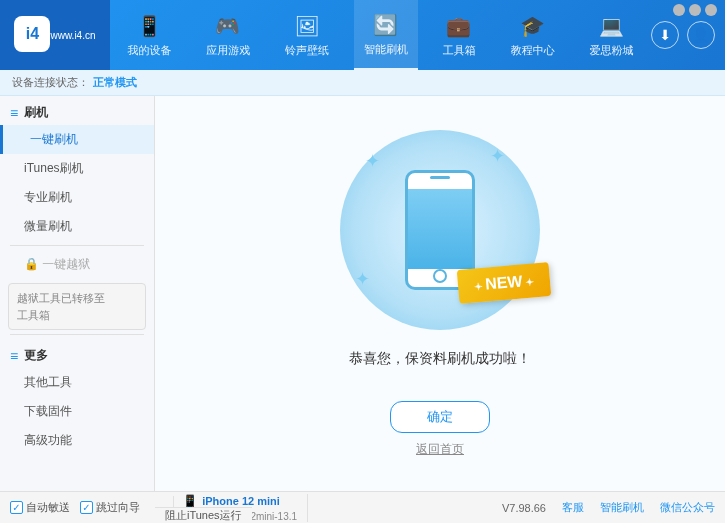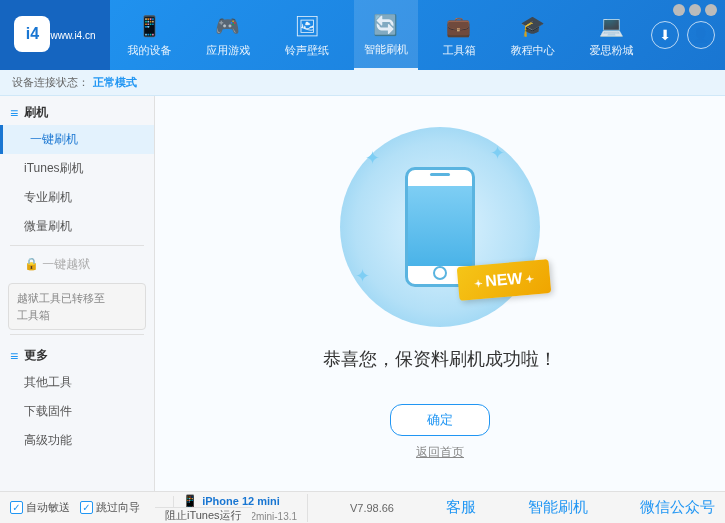--- a/index.html
+++ b/index.html
@@ -277,21 +277,21 @@
     .new-ribbon::before {
       content: '✦ ';
       font-size: 10px;
     }
     .new-ribbon::after {
       content: ' ✦';
       font-size: 10px;
     }
 
     .success-text {
-      font-size: 18px;
+      font-size: 14px;
       color: #333;
       margin-bottom: 33px;
       font-weight: 500;
     }
     .confirm-btn {
       width: 100px;
       height: 32px;
       border: 1.5px solid #2196F3;
       border-radius: 12px;
       background: #fff;
@@ -354,24 +354,23 @@
       display: flex;
       align-items: center;
       gap: 16px;
       margin-left: auto;
     }
     .bottom-info {
       font-size: 11px;
       color: #666;
     }
     .bottom-link {
-      font-size: 15px;
+      font-size: 11px;
       color: #2196F3;
       cursor: pointer;
-      margin-left: 36px;
     }
     .footer-left-section {
       display: flex;
       flex-direction: column;
       border-right: 1px solid #e0e0e0;
       padding-right: 10px;
       gap: 2px;
     }
     .bottom-device-row {
       display: flex;

